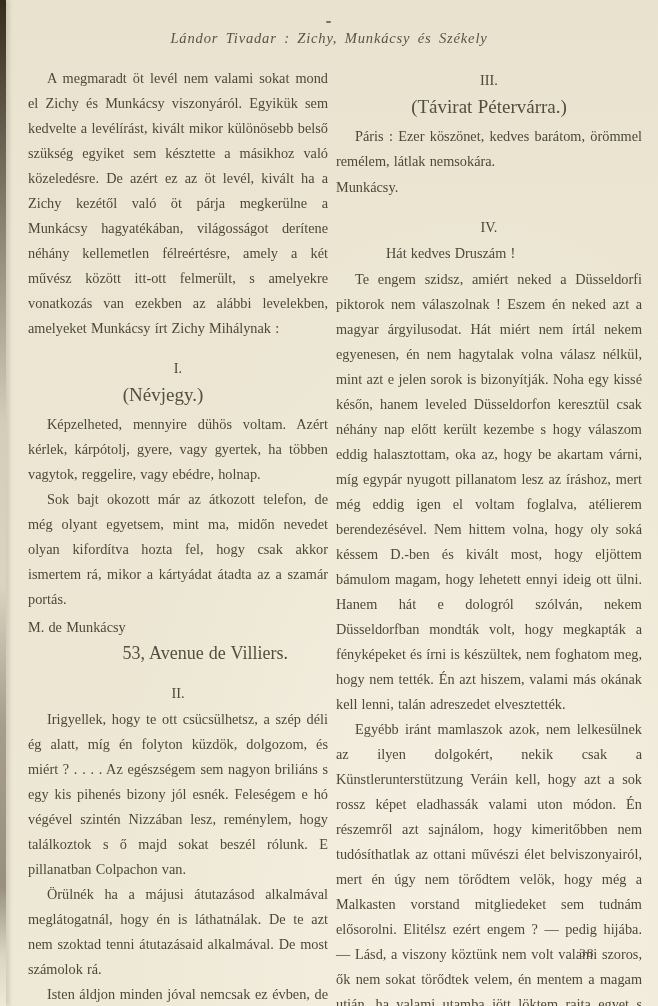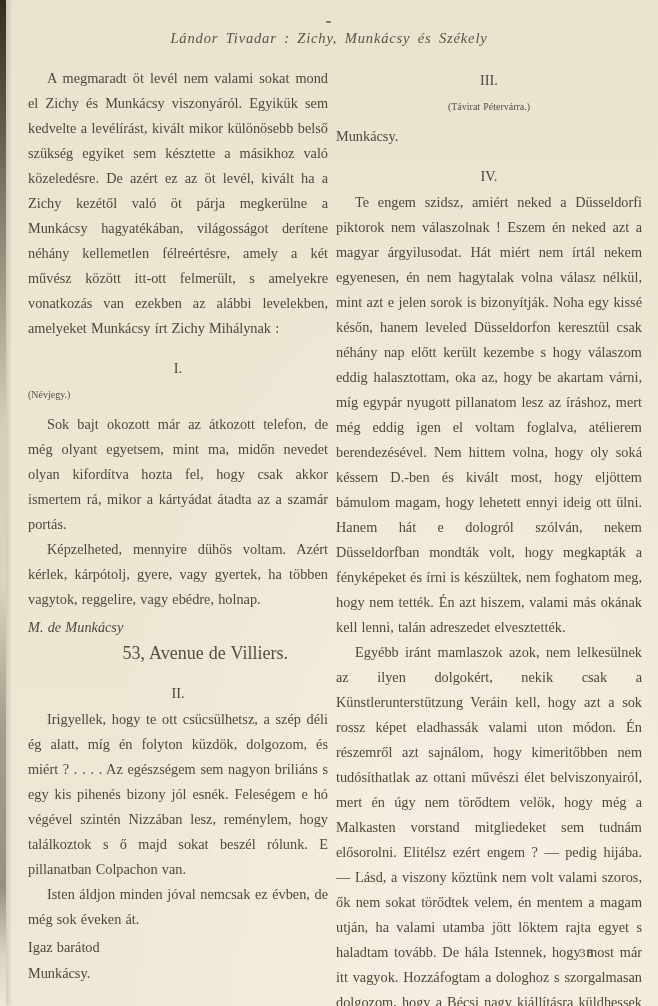--- a/index.html
+++ b/index.html
@@ -45,26 +45,26 @@
   .columns {
     position: absolute; left: 28px; top: 66px; width: 614px;
     display: flex; gap: 8px;
   }
   .col { font-size: 14.3px; line-height: 25px; word-spacing: 0.6px; }
   .col-left  { width: 300px; }
   .col-right { width: 306px; }
   .para { margin: 0; text-indent: 19px; text-align: justify; }
   .sec-num { text-align: center; margin: 15px 0 1px 0; }
   .col-right .sec-num.first { margin-top: 2px; font-family: Liberation Serif, serif; }
-  .note { font-size: 10px; margin-bottom: 5px; color: #554e3f; }
-  .note-right  { text-align: left; padding-right: 30px; }
+  .note { font-size: 19px; margin-bottom: 5px; color: #554e3f; }
+  .note-right  { text-align: center; padding-right: 30px; }
   .note-center { text-align: center; }
   .salutation { padding-left: 50px; margin: 1px 0 1px 0; }
   .sig { margin-top: 3px; }
-  .sig-letter1 { padding-right: 38px; font-style: italic; }
+  .sig-letter1 { padding-right: 38px; }
   .sig-letter2 { padding-right: 60px; margin-top: 1px; }
   .sig-letter3 { padding-right: 26px; margin-top: 1px; }
   .sig-addr { text-align: right; padding-right: 40px; font-size: 18px; margin-top: 1px; color: #554e3f; }
   .closing { text-align: left; padding-right: 36px; margin-top: 3px; }
   .page-number {
     position: absolute; left: 579px; top: 945px;
     font-size: 13.5px; letter-spacing: 1px; color: #5a5345;
   }
 </style>
 </head>
@@ -76,38 +76,41 @@
 
   <div class="running-head">Lándor Tivadar : Zichy, Munkácsy és Székely</div>
 
   <div class="columns">
 
     <div class="col col-left">
       <p class="para">A megmaradt öt levél nem valami sokat mond el Zichy és Munkácsy viszonyáról. Egyikük sem kedvelte a levélírást, kivált mikor különösebb belső szükség egyiket sem késztette a másikhoz való közeledésre. De azért ez az öt levél, kivált ha a Zichy kezétől való öt párja megkerülne a Munkácsy hagyatékában, világosságot derítene néhány kellemetlen félreértésre, amely a két művész között itt-ott felmerült, s amelyekre vonatkozás van ezekben az alábbi levelekben, amelyeket Munkácsy írt Zichy Mihálynak :</p>
 
       <div class="sec-num">I.</div>
       <div class="note note-right">(Névjegy.)</div>
+      <p class="para">Képzelheted, mennyire dühös voltam. Azért kérlek, kárpótolj, gyere, vagy gyertek, ha többen vagytok, reggelire, vagy ebédre, holnap.</p>
       <p class="para">Sok bajt okozott már az átkozott telefon, de még olyant egyetsem, mint ma, midőn nevedet olyan kifordítva hozta fel, hogy csak akkor ismertem rá, mikor a kártyádat átadta az a szamár portás.</p>
-      <p class="para">Képzelheted, mennyire dühös voltam. Azért kérlek, kárpótolj, gyere, vagy gyertek, ha többen vagytok, reggelire, vagy ebédre, holnap.</p>
       <div class="sig sig-letter1">M. de Munkácsy</div>
       <div class="sig-addr">53, Avenue de Villiers.</div>
 
       <div class="sec-num">II.</div>
       <p class="para">Irigyellek, hogy te ott csücsülhetsz, a szép déli ég alatt, míg én folyton küzdök, dolgozom, és miért ? . . . .  Az egészségem sem nagyon briliáns s egy kis pihenés bizony jól esnék. Feleségem e hó végével szintén Nizzában lesz, reménylem, hogy találkoztok s ő majd sokat beszél rólunk. E pillanatban Colpachon van.</p>
+      <p class="para">Örülnék ha a májusi átutazásod alkalmával meglátogatnál, hogy én is láthatnálak. De te azt nem szoktad tenni átutazásaid alkalmával. De most számolok rá.</p>
       <p class="para">Isten áldjon minden jóval nemcsak ez évben, de még sok éveken át.</p>
       <div class="closing">Igaz barátod</div>
       <div class="sig sig-letter2">Munkácsy.</div>
     </div>
 
     <div class="col col-right">
       <div class="sec-num first">III.</div>
       <div class="note note-center">(Távirat Pétervárra.)</div>
+      <p class="para">Páris : Ezer köszönet, kedves barátom, örömmel remélem, látlak nemsokára.</p>
       <div class="sig sig-letter3">Munkácsy.</div>
 
       <div class="sec-num">IV.</div>
+      <div class="salutation">Hát kedves Druszám !</div>
       <p class="para">Te engem szidsz, amiért neked a Düsseldorfi piktorok nem válaszolnak ! Eszem én neked azt a magyar árgyilusodat. Hát miért nem írtál nekem egyenesen, én nem hagytalak volna válasz nélkül, mint azt e jelen sorok is bizonyítják. Noha egy kissé későn, hanem leveled Düsseldorfon keresztül csak néhány nap előtt került kezembe s hogy válaszom eddig halasztottam, oka az, hogy be akartam várni, míg egypár nyugott pillanatom lesz az íráshoz, mert még eddig igen el voltam foglalva, atélierem berendezésével. Nem hittem volna, hogy oly soká késsem D.-ben és kivált most, hogy eljöttem bámulom magam, hogy lehetett ennyi ideig ott ülni. Hanem hát e dologról szólván, nekem Düsseldorfban mondták volt, hogy megkapták a fényképeket és írni is készültek, nem foghatom meg, hogy nem tették. Én azt hiszem, valami más okának kell lenni, talán adreszedet elvesztették.</p>
       <p class="para">Egyébb iránt mamlaszok azok, nem lelkesülnek az ilyen dolgokért, nekik csak a Künstlerunterstützung Veráin kell, hogy azt a sok rossz képet eladhassák valami uton módon. Én részemről azt sajnálom, hogy kimeritőbben nem tudósíthatlak az ottani művészi élet belviszonyairól, mert én úgy nem törődtem velök, hogy még a Malkasten vorstand mitgliedeket sem tudnám elősorolni. Elitélsz ezért engem ? — pedig hijába. — Lásd, a viszony köztünk nem volt valami szoros, ők nem sokat törődtek velem, én mentem a magam utján, ha valami utamba jött löktem rajta egyet s haladtam tovább. De hála Istennek, hogy most már itt vagyok. Hozzáfogtam a dologhoz s szorgalmasan dolgozom, hogy a Bécsi nagy kiállításra küldhessek valamit. Legjobban szeretném az éjjeli kalandorokat, amit te is láttál vázlatban.</p>
       <p class="para">Hanem hát mondok én neked valamit. Addig is, míg a te terved életbe léphet, küld-</p>
     </div>
 
   </div>
 
   <div class="page-number">38</div>
 </div>
 

